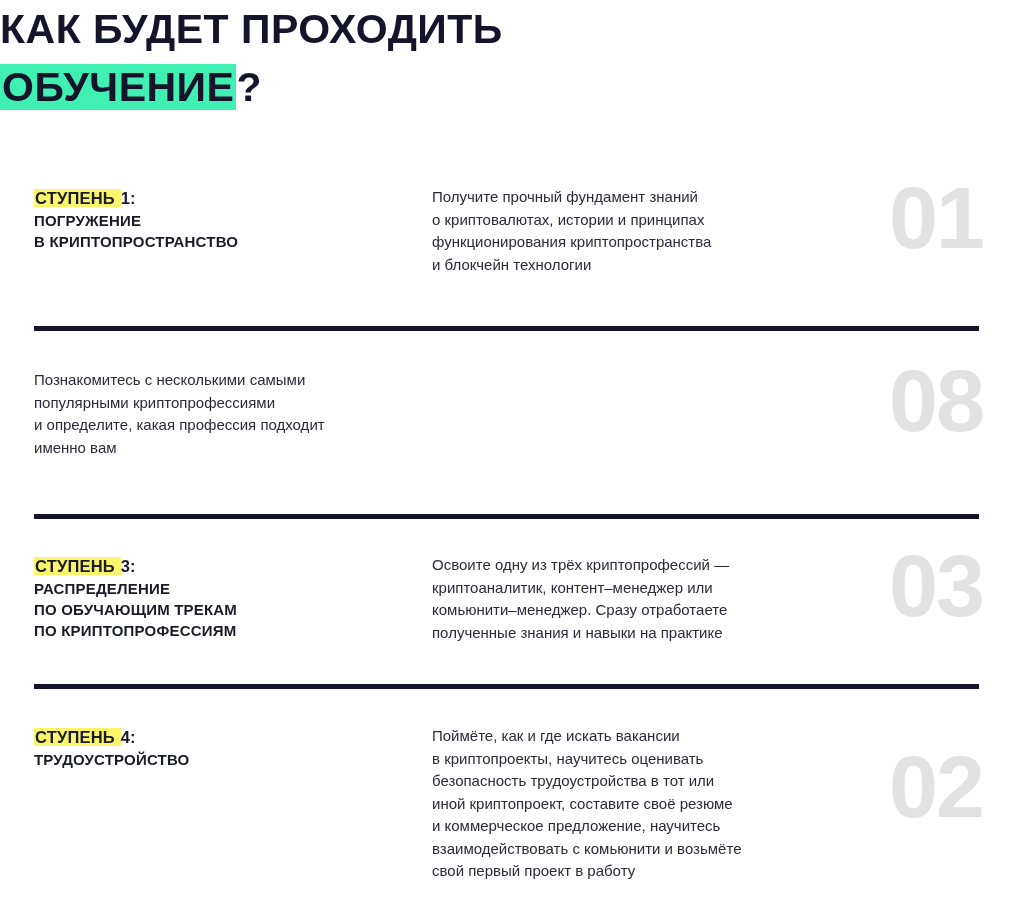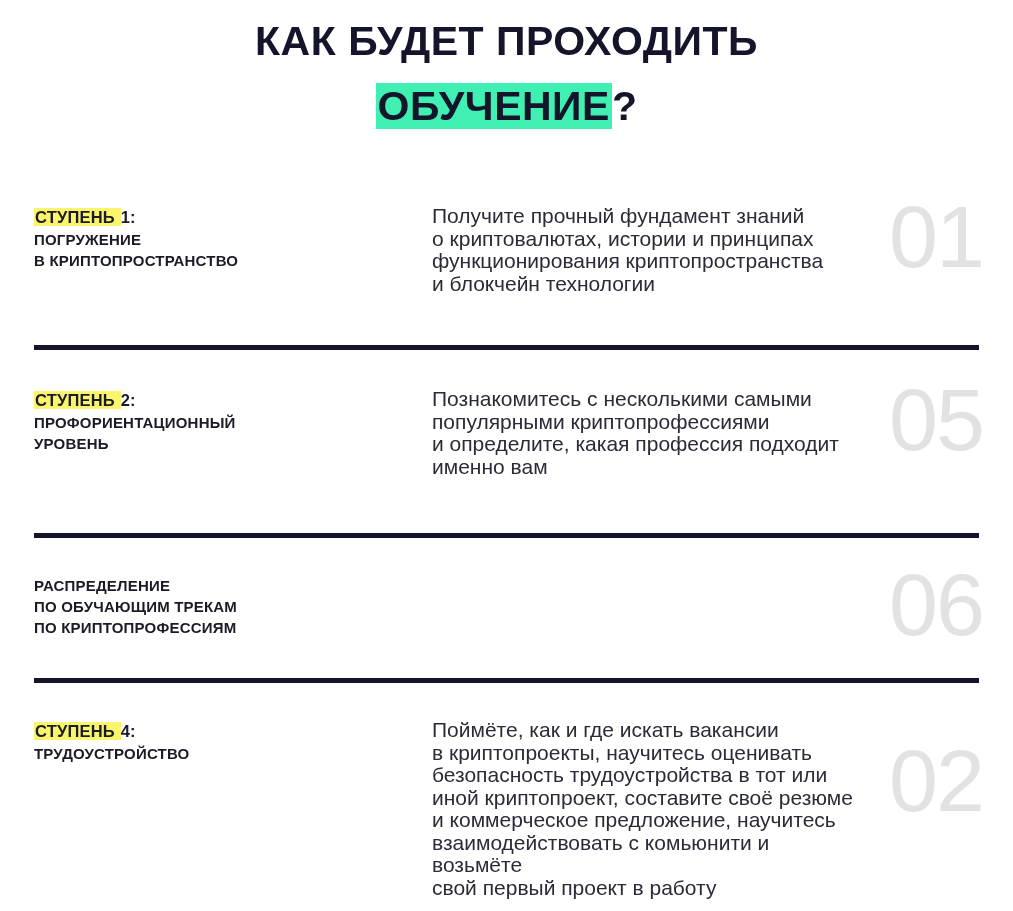--- a/index.html
+++ b/index.html
@@ -18,33 +18,33 @@
 
   .page {
     position: relative;
     width: 1013px;
     height: 911px;
     box-sizing: border-box;
   }
 
   
   .title-block {
-    padding-top: 18px;
-    text-align: center;
+    padding-top: 6px;
+    text-align: left;
   }
   .title-line {
     font-weight: 700;
     font-size: 41px;
     line-height: 46px;
     letter-spacing: 0.5px;
     color: #14142b;
     text-transform: uppercase;
   }
   .title-line-2 {
-    margin-top: 19px;
+    margin-top: 12px;
   }
   .hl-mint {
     background: #3ff0b2;
     padding: 0 2px;
   }
   .q-mark {
     color: #14142b;
   }
 
   
@@ -78,32 +78,32 @@
     font-weight: 700;
     font-size: 15px;
     line-height: 21px;
     letter-spacing: 0.2px;
     text-transform: uppercase;
     white-space: pre-line;
     margin: 0;
   }
   .step-desc {
     flex: 1 1 auto;
-    font-size: 21px;
+    font-size: 15px;
     line-height: 22.5px;
     color: #2b2b38;
     white-space: pre-line;
     padding-top: 0px;
     max-width: 430px;
   }
   .step-num {
     position: absolute;
     right: -4px;
     top: -12px;
-    font-weight: 400;
+    font-weight: 700;
     font-size: 88px;
     line-height: 88px;
     letter-spacing: -2px;
     color: #e2e2e2;
     user-select: none;
   }
   .divider {
     height: 5px;
     background: #14142b;
     margin: 0 34px;
@@ -144,46 +144,46 @@
     </div>
   </div>
 
   <div class="sp-1"></div>
   <div class="divider"></div>
   <div class="sp-2"></div>
 
   <div class="steps" style="margin-top:0">
 
     <div class="step">
-      <div class="step-left">
-        <div class="step-label"><span class="hl-yellow">СТУПЕНЬ </span><span>2:</span></div>
-        <div class="step-heading">ПРОФОРИЕНТАЦИОННЫЙ
-УРОВЕНЬ</div>
-      </div>
       <div class="step-desc">Познакомитесь с несколькими самыми
 популярными криптопрофессиями
 и определите, какая профессия подходит
 именно вам</div>
-      <div class="step-num">05</div>
+      <div class="step-num">08</div>
     </div>
   </div>
 
   <div class="sp-3"></div>
   <div class="divider"></div>
   <div class="sp-4"></div>
 
   <div class="steps" style="margin-top:0">
 
     <div class="step">
       <div class="step-left">
+        <div class="step-label"><span class="hl-yellow">СТУПЕНЬ </span><span>3:</span></div>
         <div class="step-heading">РАСПРЕДЕЛЕНИЕ
 ПО ОБУЧАЮЩИМ ТРЕКАМ
 ПО КРИПТОПРОФЕССИЯМ</div>
       </div>
-      <div class="step-num">06</div>
+      <div class="step-desc">Освоите одну из трёх криптопрофессий —
+криптоаналитик, контент–менеджер или
+комьюнити–менеджер. Сразу отработаете
+полученные знания и навыки на практике</div>
+      <div class="step-num">03</div>
     </div>
   </div>
 
   <div class="sp-5"></div>
   <div class="divider"></div>
   <div class="sp-6"></div>
 
   <div class="steps" style="margin-top:0">
 
     <div class="step">

